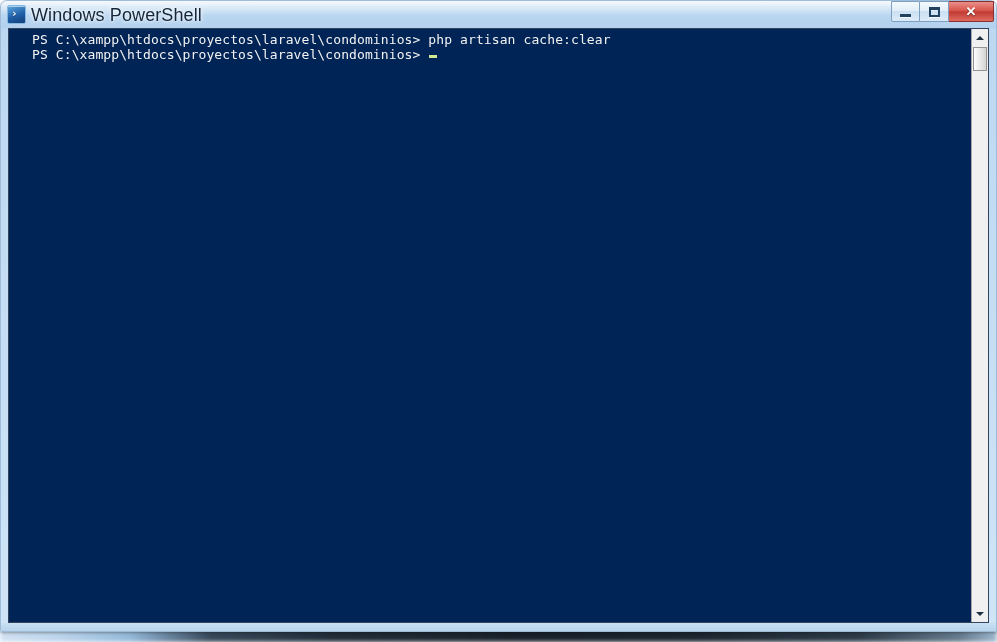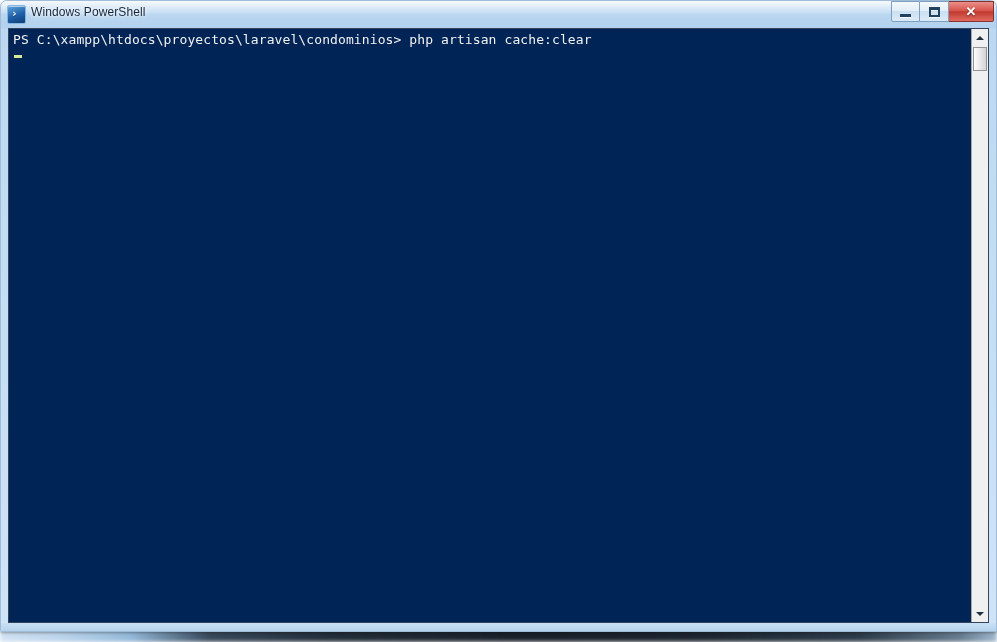--- a/index.html
+++ b/index.html
@@ -89,21 +89,21 @@
     color: #ffffff;
     font-family: "DejaVu Sans Mono", monospace;
     font-size: 11px;
     font-weight: bold;
     line-height: 12px;
     text-shadow: 0 1px 0 rgba(0,0,0,.4);
   }
   #window-title {
     position: absolute;
     left: 31px; top: 5px;
-    font-size: 12px;
+    font-size: 18px;
     color: #15253a;
     text-shadow: 0 0 3px rgba(255,255,255,.95), 0 0 6px rgba(255,255,255,.8);
     white-space: nowrap;
     letter-spacing: .1px;
   }
 
   
   #caption-buttons {
     position: absolute;
     top: 1px;
@@ -174,20 +174,21 @@
     box-sizing: border-box;
     overflow: hidden;
   }
   .line {
     font-family: "DejaVu Sans Mono", "Liberation Mono", monospace;
     font-size: 13px;
     line-height: 15px;
     color: #f2f2f2;
     white-space: pre;
     letter-spacing: .1px;
+    margin-left: 19px;
   }
   .cursor-line { position: relative; }
   .cursor-block {
     display: inline-block;
     width: 8px;
     height: 3px;
     background: #d7e894;
     vertical-align: baseline;
     margin-left: 1px;
     margin-bottom: 1px;
@@ -274,21 +275,21 @@
         </div>
         <div class="cap-btn cap-close">
           <span class="glyph-close">✕</span>
         </div>
       </div>
     </div>
 
     <div id="console-area">
       <div id="console-output">
         <div class="line">PS C:\xampp\htdocs\proyectos\laravel\condominios&gt; php artisan cache:clear</div>
-        <div class="line cursor-line"><span class="cursor-block"></span></div>
+        <div class="line cursor-line"><span>PS C:\xampp\htdocs\proyectos\laravel\condominios&gt; </span><span class="cursor-block"></span></div>
       </div>
 
       <div id="console-scrollbar">
         <div class="sb-arrow up">
           <span class="tri-up"></span>
         </div>
         <div id="sb-thumb"></div>
         <div class="sb-arrow down">
           <span class="tri-down"></span>
         </div>

